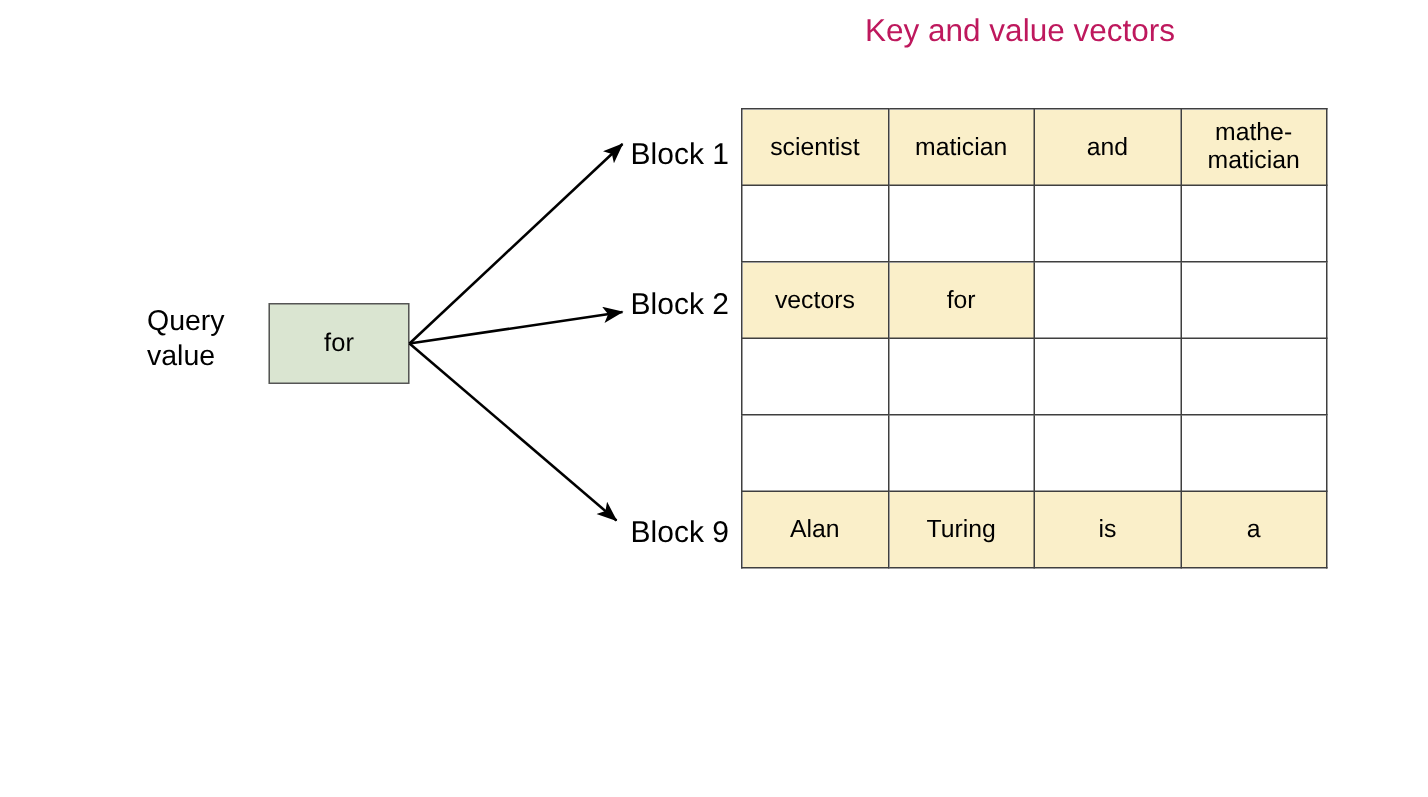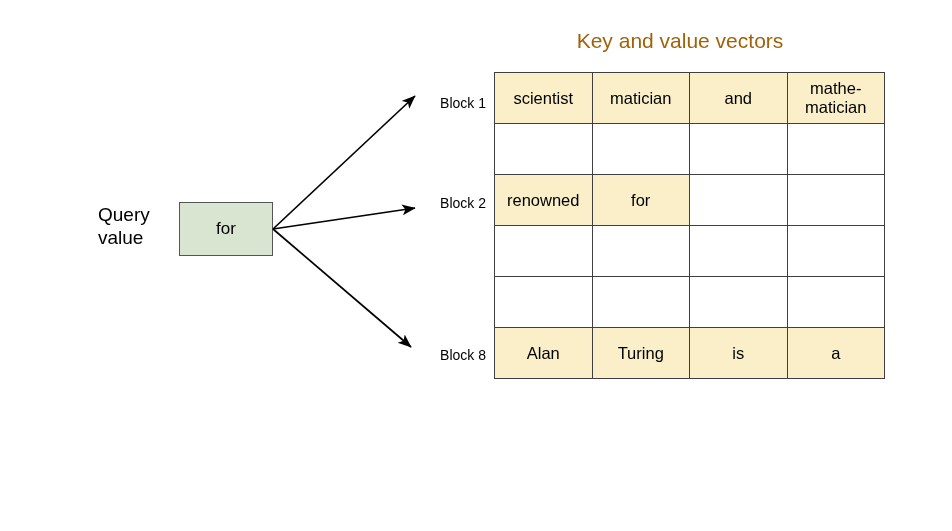--- a/index.html
+++ b/index.html
@@ -20,26 +20,26 @@
     position: absolute;
     left: 0; top: 0;
     width: 952px;
     height: 531px;
   }
 
   
   .diagram-title {
     position: absolute;
     left: 500px;
-    top: 28px;
+    top: 8px;
     width: 360px;
     text-align: center;
     font-size: 21px;
     line-height: 26px;
-    color: #a16207;
+    color: #be185d;
     white-space: nowrap;
   }
 
   
   .query-label {
     position: absolute;
     left: 98px;
     top: 203px;
     width: 78px;
     font-size: 19px;
@@ -71,21 +71,21 @@
     left: 0;
     top: 0;
     width: 952px;
     height: 531px;
     pointer-events: none;
   }
 
   
   .block-label {
     position: absolute;
-    font-size: 14px;
+    font-size: 20px;
     line-height: 22px;
     white-space: nowrap;
     color: #000;
     text-align: right;
   }
   .block-label.b1 { left: 358px; top: 92px;  width: 128px; }
   .block-label.b2 { left: 358px; top: 192px; width: 128px; }
   .block-label.b0 { left: 358px; top: 344px; width: 128px; }
 
   
@@ -139,38 +139,38 @@
         <path d="M0,0 L8,3.2 L0,6.4 L1.9,3.2 z" fill="#000000"></path>
       </marker>
     </defs>
     <line x1="273" y1="229" x2="415" y2="96" stroke="#000000" stroke-width="1.7" marker-end="url(#ah)"></line>
     <line x1="273" y1="229" x2="415" y2="208" stroke="#000000" stroke-width="1.7" marker-end="url(#ah)"></line>
     <line x1="273" y1="229" x2="411" y2="347" stroke="#000000" stroke-width="1.7" marker-end="url(#ah)"></line>
   </svg>
 
   <div class="block-label b1">Block 1</div>
   <div class="block-label b2">Block 2</div>
-  <div class="block-label b0">Block 8</div>
+  <div class="block-label b0">Block 9</div>
 
   <table class="kv-table">
     <tbody>
         <tr>
           <td class="filled">scientist</td>
           <td class="filled">matician</td>
           <td class="filled">and</td>
           <td class="filled">mathe-<br>matician</td>
         </tr>
         <tr>
           <td class="empty"></td>
           <td class="empty"></td>
           <td class="empty"></td>
           <td class="empty"></td>
         </tr>
         <tr>
-          <td class="filled">renowned</td>
+          <td class="filled">vectors</td>
           <td class="filled">for</td>
           <td class="empty"></td>
           <td class="empty"></td>
         </tr>
         <tr>
           <td class="empty"></td>
           <td class="empty"></td>
           <td class="empty"></td>
           <td class="empty"></td>
         </tr>

